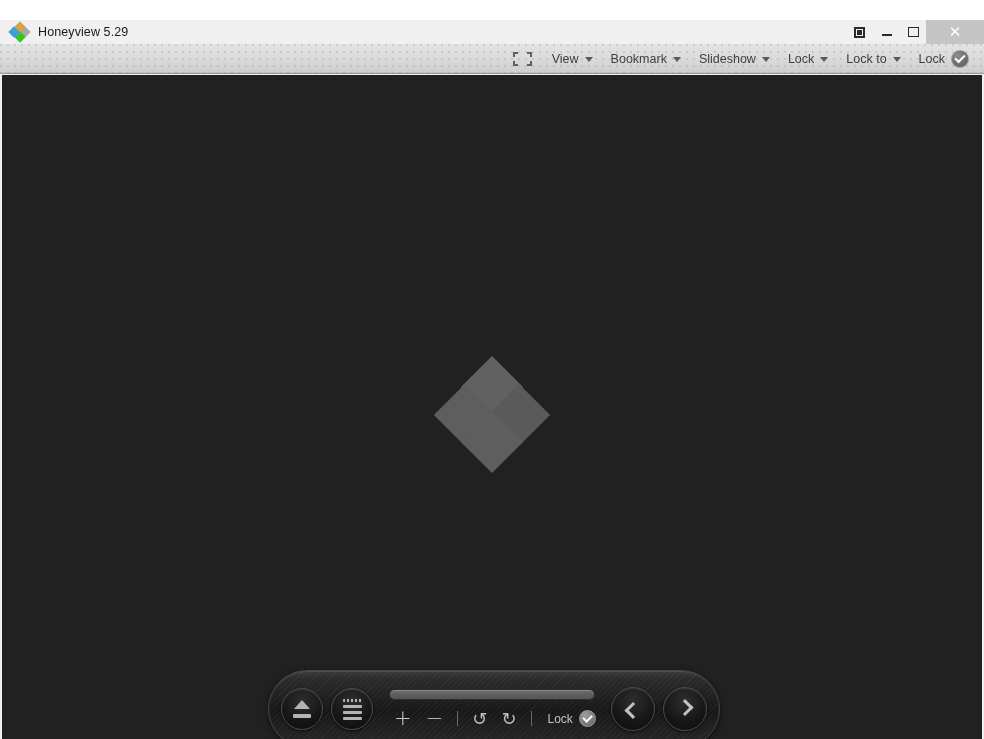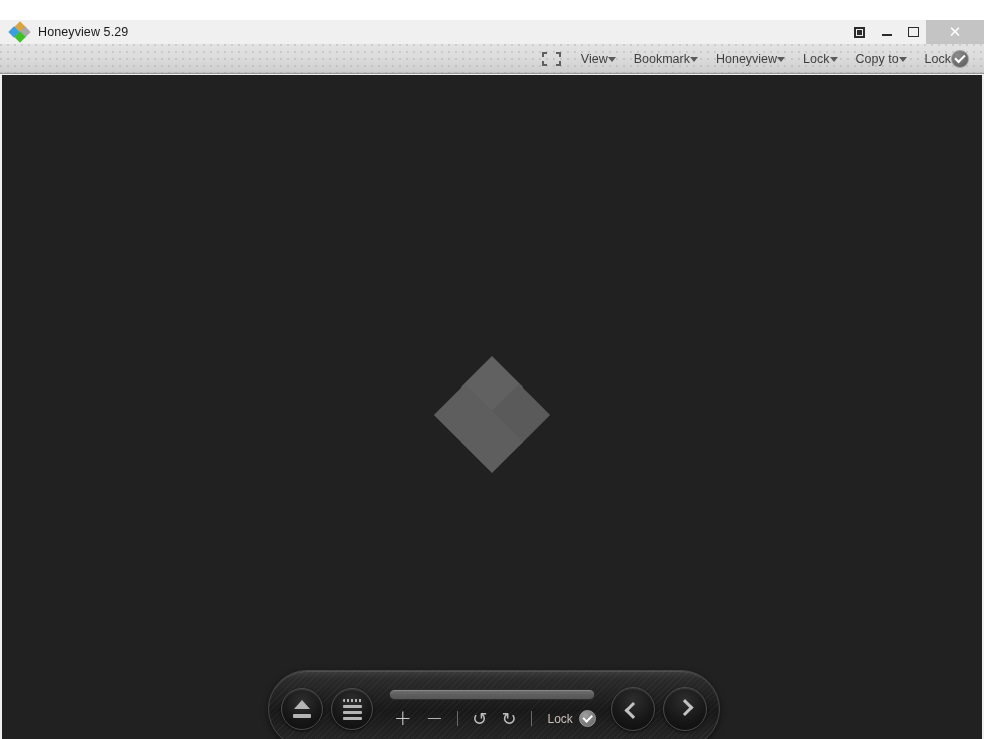--- a/index.html
+++ b/index.html
@@ -80,21 +80,21 @@
     width: 984px; height: 30px;
     background:
       radial-gradient(circle at 1px 1px, rgba(120,120,120,.32) 0.6px, transparent 0.9px) 0 0 / 7px 7px,
       linear-gradient(to bottom, #e3e3e3 0%, #dcdcdc 45%, #cfcfcf 96%, #b9b9b9 100%);
     border-bottom: 1px solid #9a9a9a;
     display: flex; align-items: center; justify-content: flex-end;
     padding-right: 6px;
     user-select: none;
   }
   .menu-item {
-    display: flex; align-items: center; 
+    display: flex; align-items: center; gap: 6px;
     height: 30px; padding: 0 9px;
     font-size: 12.5px; color: #3f3f3f;
     white-space: nowrap;
   }
   .caret {
     width: 0; height: 0;
     border-left: 4.5px solid transparent;
     border-right: 4.5px solid transparent;
     border-top: 5px solid #5a5a5a;
     margin-top: 1px;
@@ -291,31 +291,31 @@
       <span>View</span>
       <span class="caret"></span>
     </div>
 
     <div class="menu-item">
       <span>Bookmark</span>
       <span class="caret"></span>
     </div>
 
     <div class="menu-item">
-      <span>Honeyview</span>
+      <span>Slideshow</span>
       <span class="caret"></span>
     </div>
 
     <div class="menu-item">
       <span>Lock</span>
       <span class="caret"></span>
     </div>
 
     <div class="menu-item">
-      <span>Copy to</span>
+      <span>Lock to</span>
       <span class="caret"></span>
     </div>
 
     <div class="menu-item">
       <span>Lock</span>
       <span class="check-badge"></span>
     </div>
   </div>
 
   <div class="canvas">

